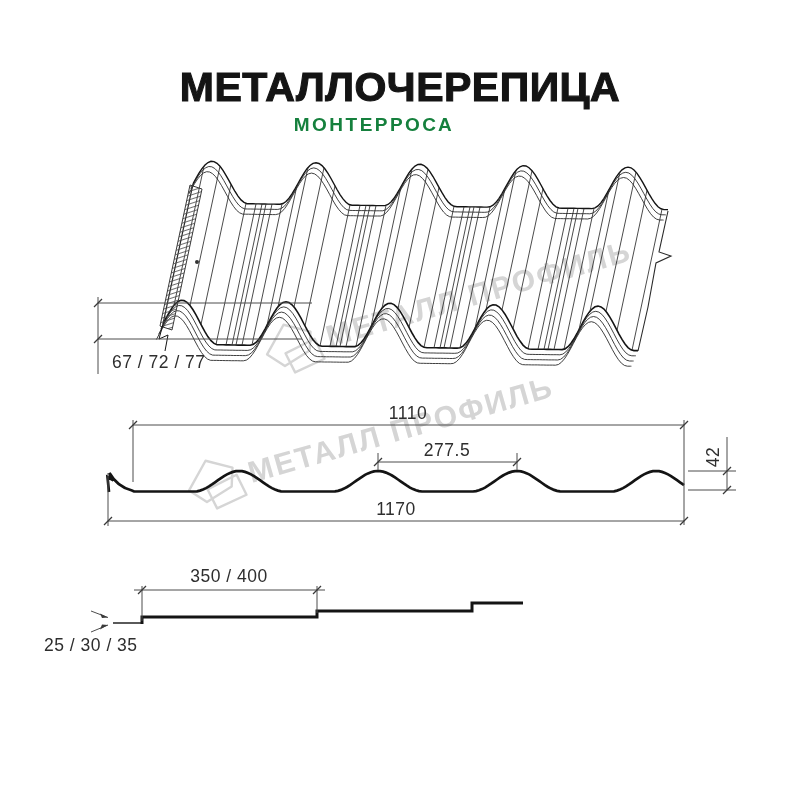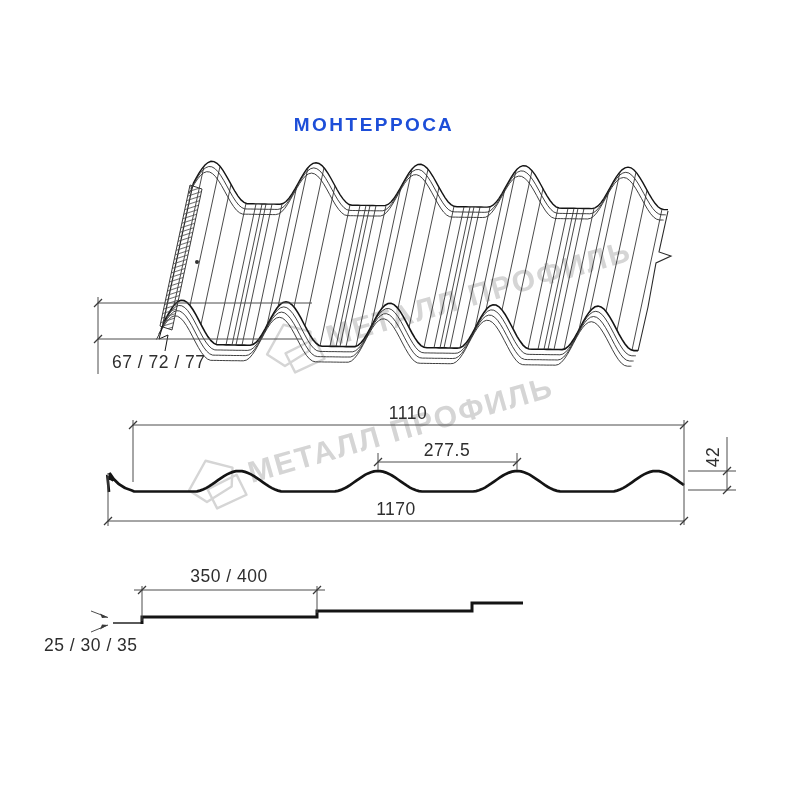--- a/index.html
+++ b/index.html
@@ -2,35 +2,36 @@
 <html><head>
 <meta charset="utf-8">
 <style>
   html,body{margin:0;padding:0;background:#fff;}
   #page{position:relative;width:800px;height:800px;background:#ffffff;overflow:hidden;
         font-family:"Liberation Sans",sans-serif;}
   .title{position:absolute;left:0;top:64px;width:800px;text-align:center;
          font-size:41px;font-weight:700;letter-spacing:.5px;color:#141414;
          -webkit-text-stroke:1.1px #141414;}
   .subtitle{position:absolute;left:0;top:114px;width:748px;text-align:center;
-            font-size:19px;font-weight:600;letter-spacing:2.5px;color:#1d4ed8;}
+            font-size:19px;font-weight:600;letter-spacing:2.5px;color:#15803d;}
   svg{position:absolute;left:0;top:0;}
   .dimline{stroke:#4d4d4d;stroke-width:1;fill:none;}
   .tick{stroke:#3a3a3a;stroke-width:1.3;}
   .dimtext{font-family:"Liberation Sans",sans-serif;font-size:17.5px;fill:#2e2e2e;letter-spacing:.5px;}
   .thick{stroke:#141414;fill:none;}
   .wmtext{font-family:"Liberation Sans",sans-serif;font-size:30px;font-weight:700;
           letter-spacing:2px;fill:#d5d5d5;}
   .wmlogo{stroke:#d5d5d5;stroke-width:2.4;fill:none;stroke-linejoin:round;}
 </style>
 </head>
 <body>
 
 <div id="page">
 
+  <div class="title">МЕТАЛЛОЧЕРЕПИЦА</div>
   <div class="subtitle">МОНТЕРРОСА</div>
 
   <svg width="800" height="800" viewBox="0 0 800 800">
     <defs>
       <pattern id="hatch" width="4" height="4" patternUnits="userSpaceOnUse" patternTransform="rotate(72)">
         <line x1="0" y1="0" x2="0" y2="4" stroke="#4a4a4a" stroke-width="1.6"></line>
       </pattern>
     </defs>
 
     <g transform="translate(258,330) rotate(-16)">

